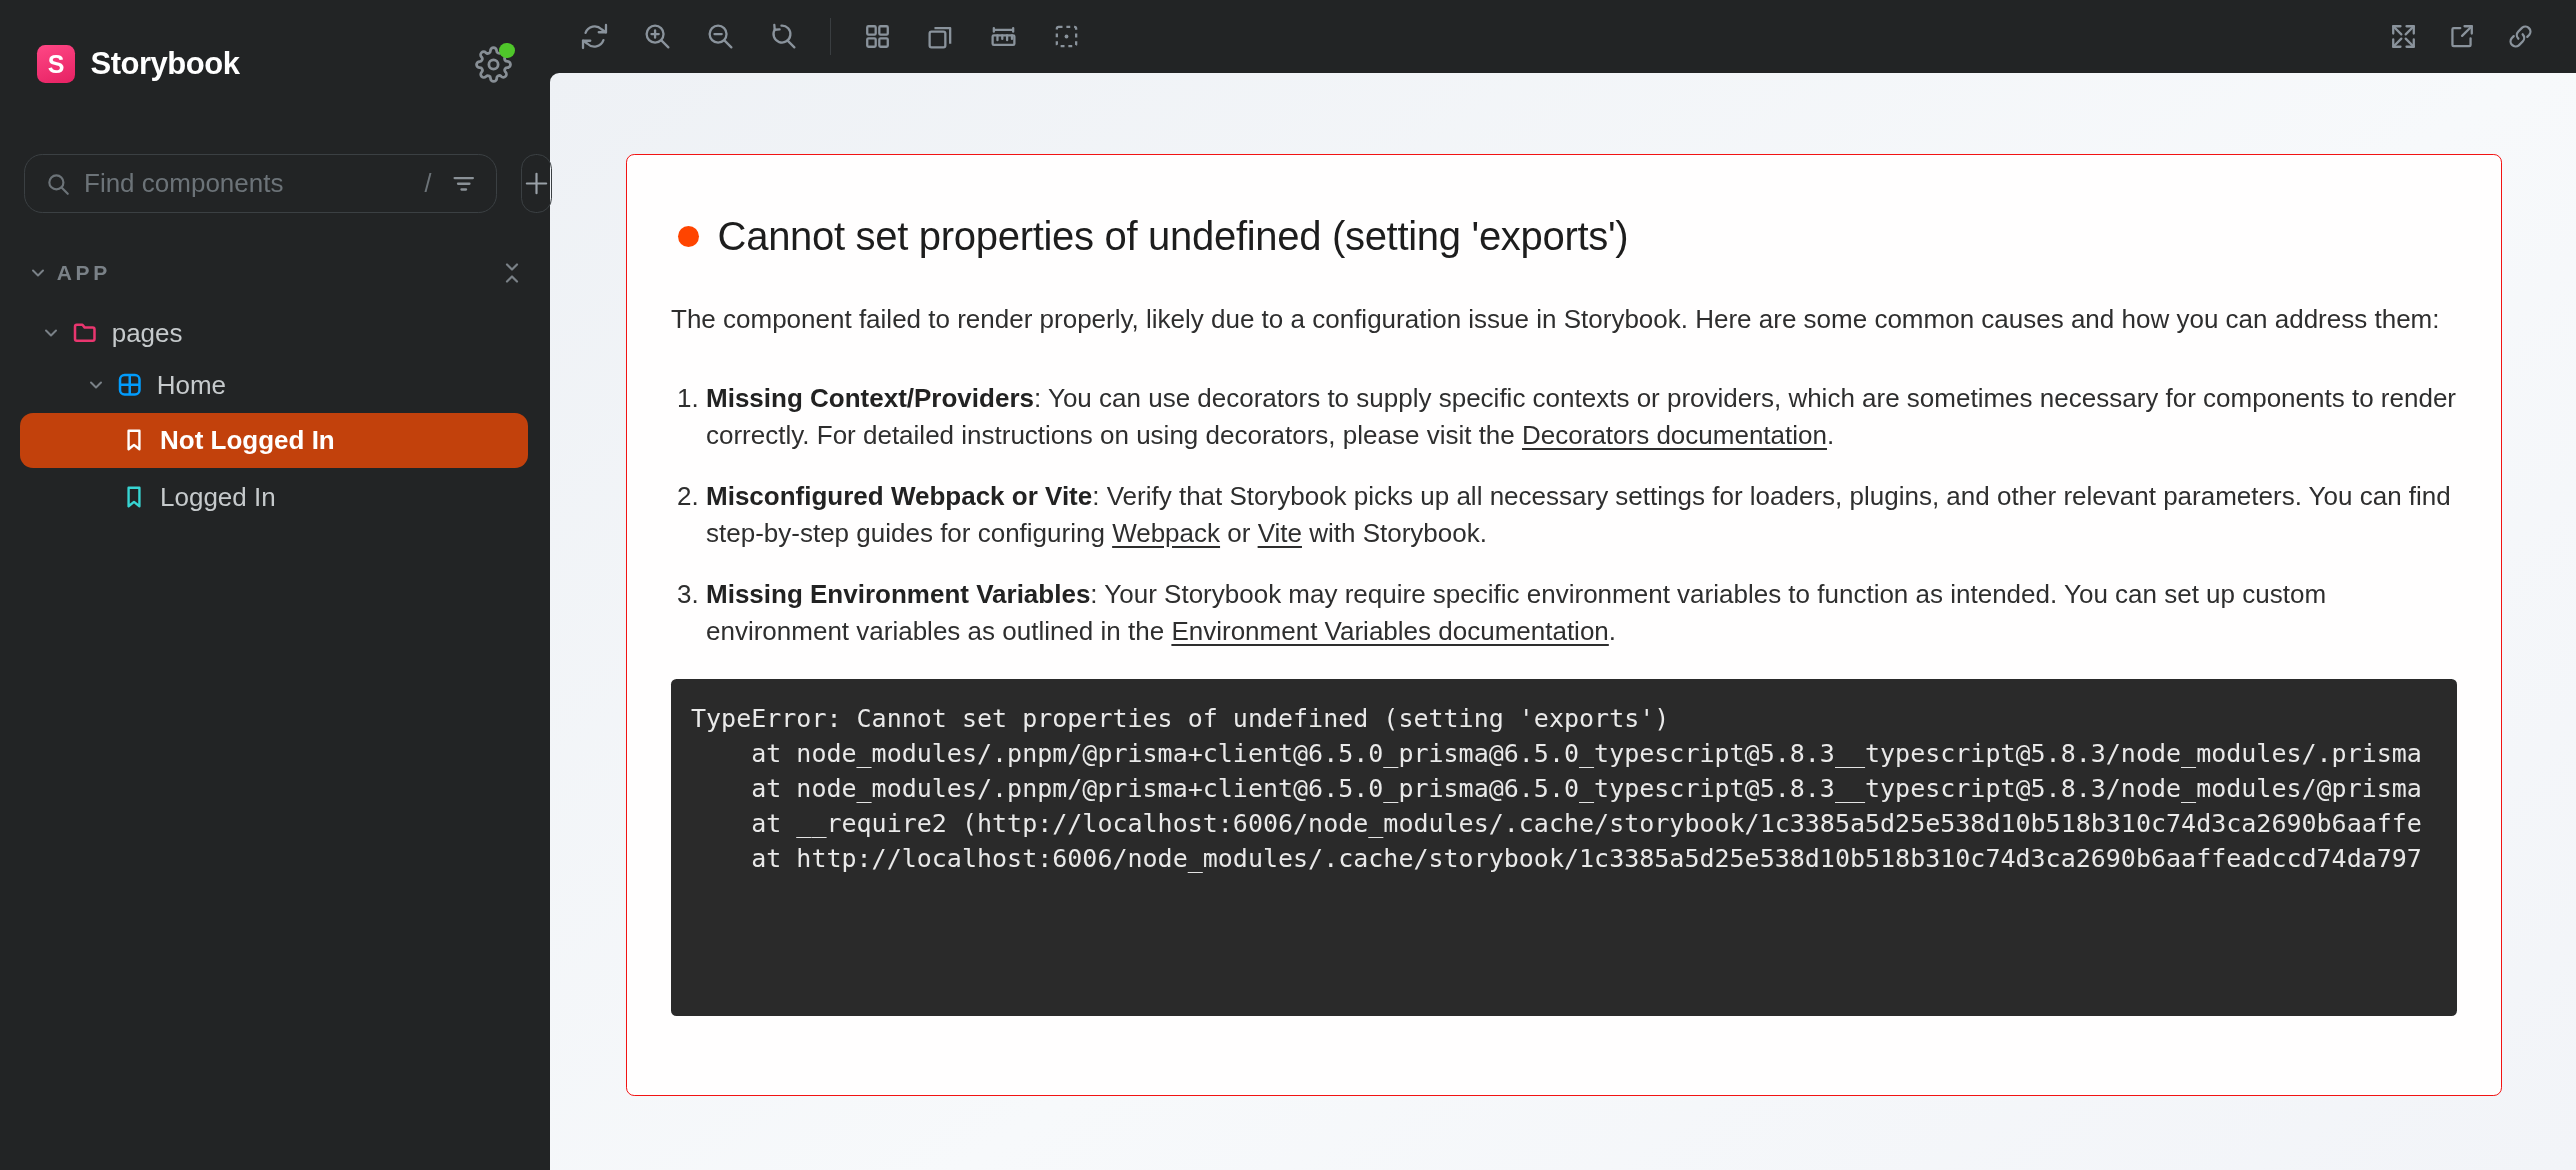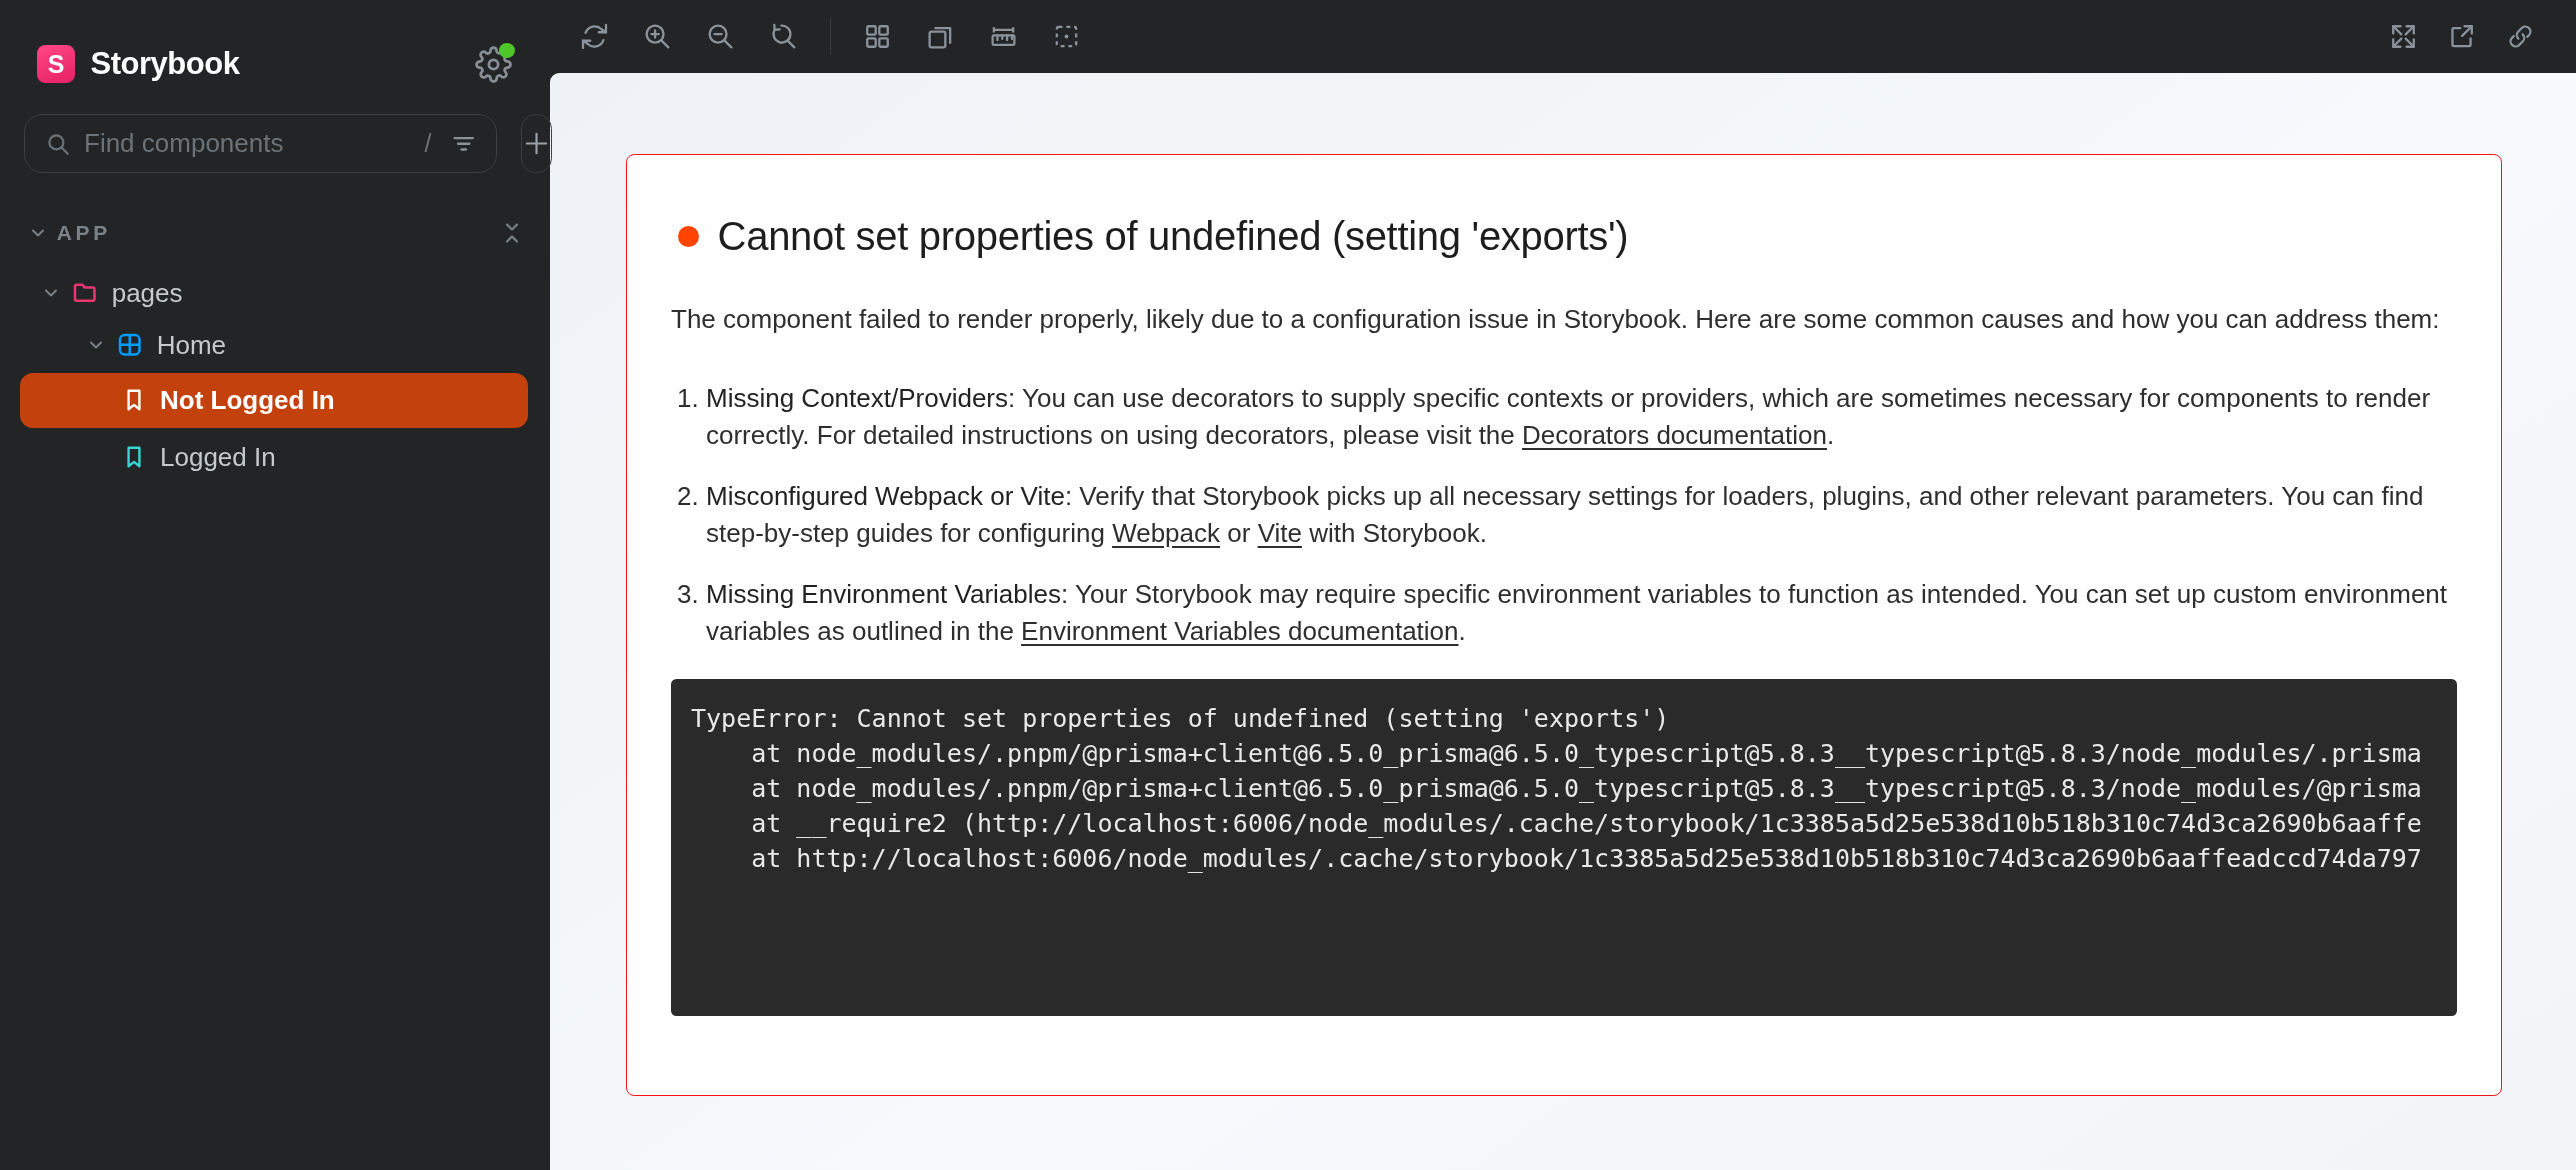--- a/index.html
+++ b/index.html
@@ -19,21 +19,21 @@
     width: 38px; height: 38px; border-radius: 8.2px;
     background: linear-gradient(160deg, #ff4785 0%, #e62163 100%);
     color: #fff; font-weight: 700; font-size: 25px;
     display: flex; align-items: center; justify-content: center;
   }
   .brand-title { color: #ffffff; font-size: 31px; font-weight: 700; margin-left: 15.6px; letter-spacing: -0.5px; }
   .settings-btn { position: relative; background: none; border: none; cursor: pointer; width: 44px; height: 44px; display: flex; align-items: center; justify-content: center; }
   .settings-btn svg { stroke: #878e95; }
   .notif-dot { position: absolute; top: 0.9px; right: 0px; width: 15.6px; height: 15.6px; border-radius: 50%; background: #4fc62a; }
 
-  .search-row { display: flex; margin: 28px 22px 0 24px; gap: 24px; }
+  .search-row { display: flex; margin: 68px 22px 0 24px; gap: 24px; }
   .search-field {
     flex: 1; height: 59px; border: 0.9px solid #3b4043; border-radius: 18.3px;
     display: flex; align-items: center; padding: 0 18.3px 0 20px; background: transparent;
   }
   .search-field svg { flex: 0 0 auto; }
   .search-input {
     flex: 1; min-width: 0; background: transparent; border: none; outline: none;
     color: #c9cdcf; font-size: 26px; margin-left: 13px; font-family: "Liberation Sans", sans-serif;
   }
   .search-input::placeholder { color: #6c7378; opacity: 1; }
@@ -73,21 +73,21 @@
     margin: 81px 74px 0 76px; width: 1876px; height: 942px;
     background: #fffefe; border: 1.8px solid #f21313; border-radius: 8.2px;
     padding: 46px 44px; overflow: hidden;
   }
   .error-heading { display: flex; align-items: center; gap: 18.3px; margin: 13px 0 0 7.3px; }
   .error-dot { width: 21px; height: 21px; border-radius: 50%; background: #ff4400; flex: 0 0 auto; }
   .error-title { font-size: 40px; font-weight: 400; color: #1d1d1d; letter-spacing: -0.3px; }
   .error-intro { margin-top: 42px; font-size: 26px; color: #2e2e2e; line-height: 37px; }
   .cause-list { margin: 42px 0 0 0; padding-left: 35px; }
   .cause-list li { font-size: 26px; color: #2e2e2e; line-height: 37px; margin-bottom: 24px; }
-  .cause-list b { font-weight: 400; color: #222; }
+  .cause-list b { font-weight: 700; color: #222; }
   .cause-link { color: #2e2e2e; text-decoration: underline; text-underline-offset: 3.7px; cursor: pointer; }
   .stack-trace {
     margin-top: 29px; height: 337px; background: #2a2a2a; border-radius: 5.5px;
     padding: 22px 20px; overflow: hidden;
     font-family: "DejaVu Sans Mono", monospace; font-size: 25px; line-height: 35px; color: #e9e9e9;
   }
   .stack-line { white-space: pre; }
 </style>
 </head>
 <body>

